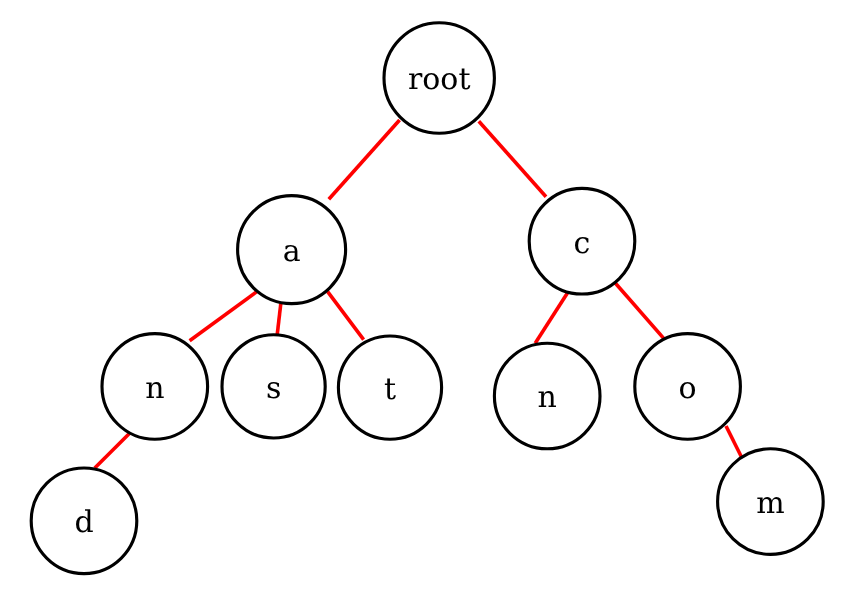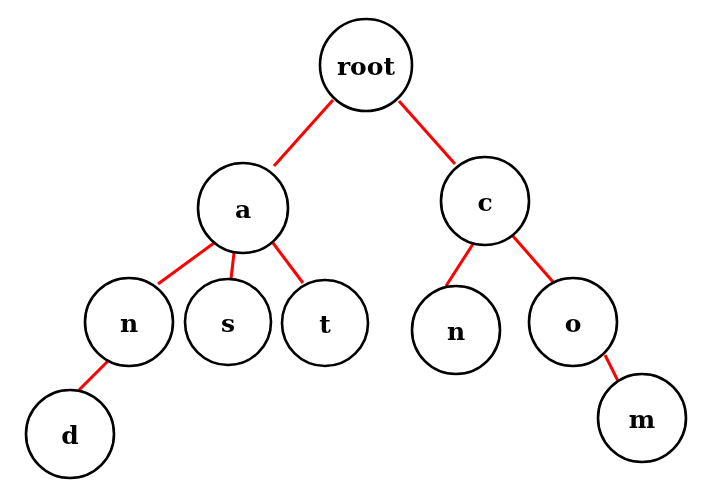--- a/index.html
+++ b/index.html
@@ -10,21 +10,20 @@
   }
   body {
     font-family: "DejaVu Serif", "Liberation Serif", serif;
   }
   #canvas-wrap {
     position: relative;
     width: 702px;
     height: 500px;
     background: #ffffff;
     overflow: hidden;
-    font-weight: bold;
   }
   #tree-svg {
     position: absolute;
     left: 0;
     top: 0;
     width: 702px;
     height: 500px;
     display: block;
   }
   .edge-line {

